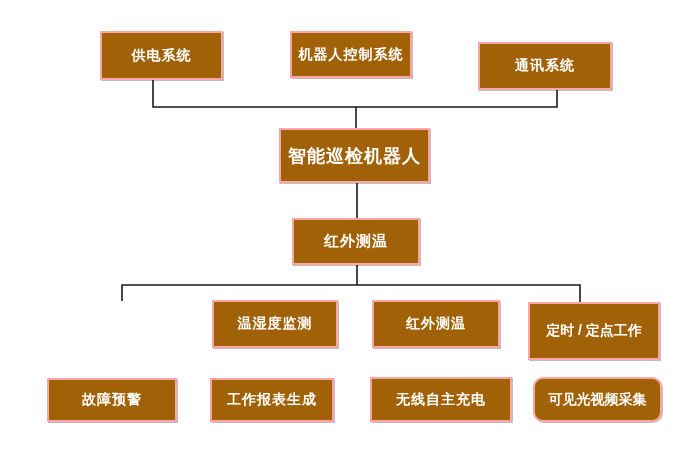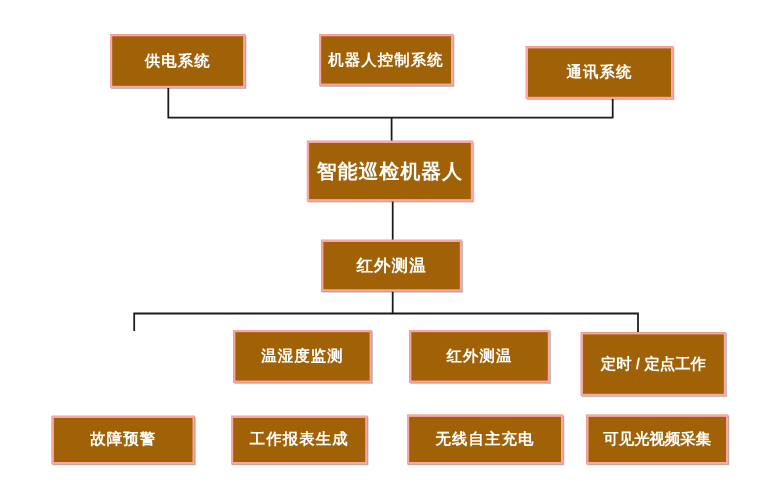--- a/index.html
+++ b/index.html
@@ -78,15 +78,15 @@
   <div class="node" style="left:372px; top:300px; width:128px; height:48px;">红外测温</div>
 
   <div class="node" style="left:528px; top:302px; width:132px; height:58px; letter-spacing:0;">定时 / 定点工作</div>
 
   <div class="node" style="left:47px; top:378px; width:130px; height:44px;text-align:center;">故障预警</div>
 
   <div class="node" style="left:210px; top:378px; width:124px; height:44px;">工作报表生成</div>
 
   <div class="node" style="left:370px; top:377px; width:142px; height:45px;">无线自主充电</div>
 
-  <div class="node" style="left:533px; top:377px; width:129px; height:45px; letter-spacing:0;">可见光视频采集</div>
+  <div class="node" style="left:533px; top:377px; width:129px; height:45px; letter-spacing:0;border-radius:10px;">可见光视频采集</div>
 
 </div>
 
 </body></html>

